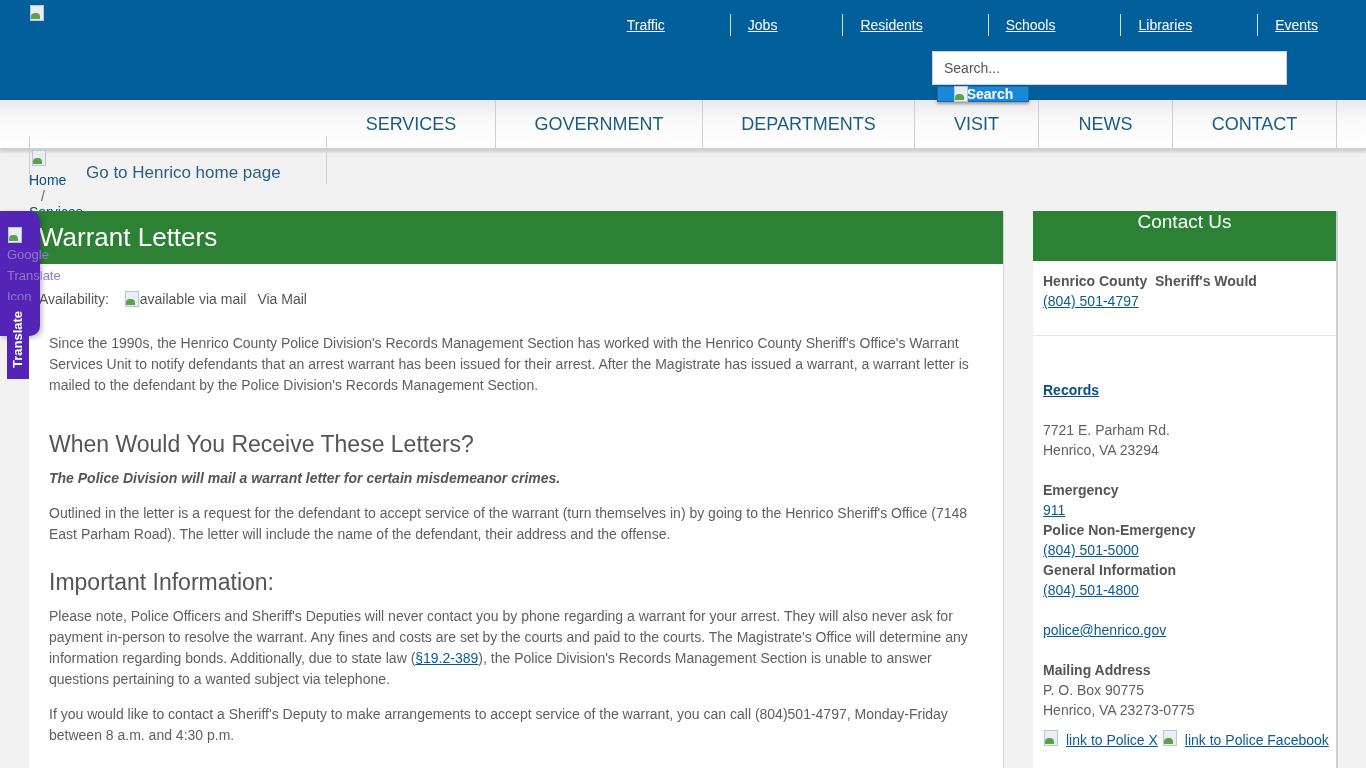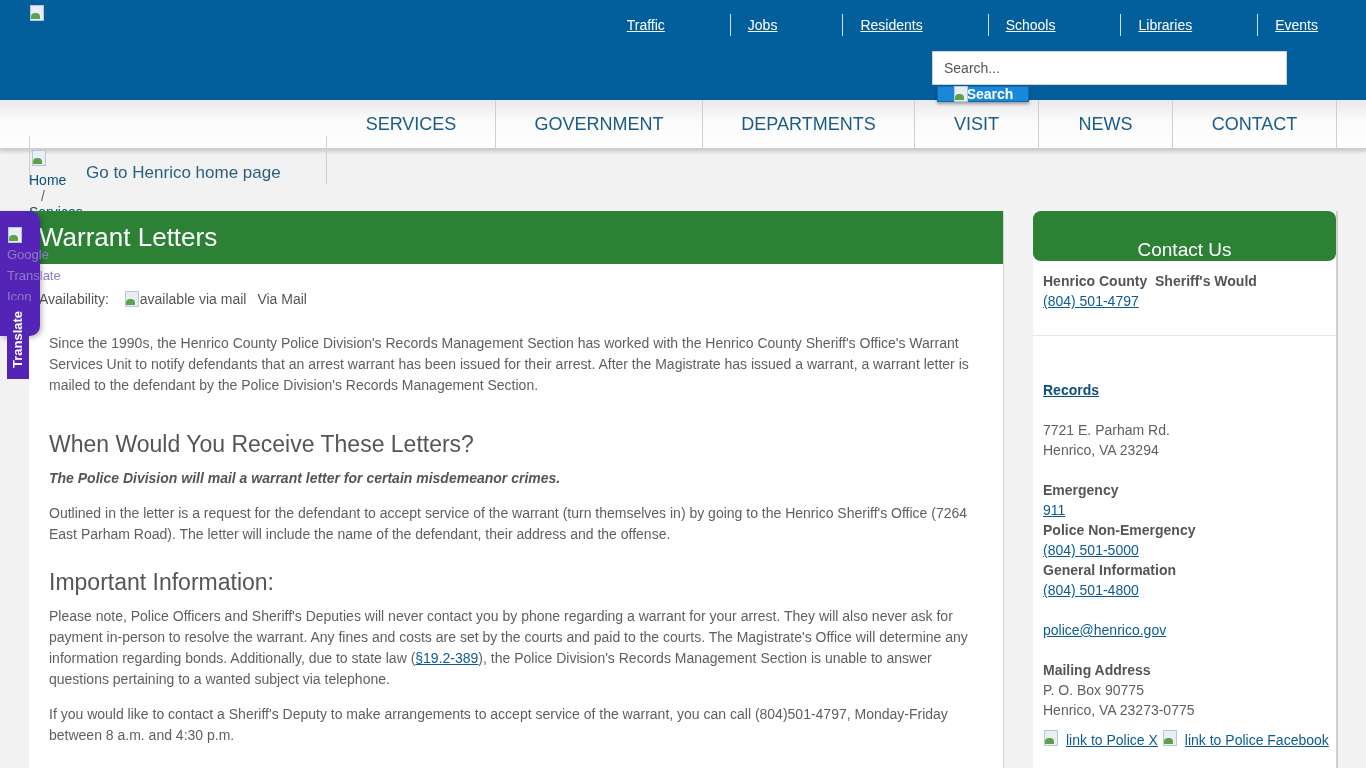--- a/index.html
+++ b/index.html
@@ -51,21 +51,21 @@
 
   
   .translate-widget { position: absolute; left: 0; top: 211px; width: 40px; height: 125px; background: #5424b7; border-radius: 0 10px 10px 0; box-shadow: 2px 2px 5px rgba(0,0,0,0.25); overflow: visible; z-index: 6; }
   .translate-widget .broken-img { position: absolute; left: 7px; top: 16px; }
   .translate-alt { position: absolute; left: 7px; top: 33px; font-size: 13px; line-height: 21px; color: #8f7bc8; width: 44px; }
   .translate-tab { position: absolute; left: 7px; top: 300px; width: 22px; height: 79px; background: #5424b7; display: flex; align-items: center; justify-content: center; z-index: 7; }
   .translate-tab span { color: #fff; font-size: 13px; font-weight: bold; transform: rotate(-90deg); white-space: nowrap; }
 
   
   .sidebar { position: absolute; left: 1033px; top: 211px; width: 305px; height: 570px; background: #fff; border-right: 2px solid #cfcfcf; }
-  .sidebar-head { height: 50px; background: #2c8134; display: flex; align-items: flex-end; justify-content: center; border-radius: 8px; }
+  .sidebar-head { height: 50px; background: #2c8134; display: flex; align-items: flex-start; justify-content: center; }
   .sidebar-title { color: #ffffff; font-size: 19px; font-weight: normal; }
   .sidebar-block { position: absolute; left: 10px; font-size: 14px; line-height: 20px; color: #5f5f5f; }
   .sidebar-block b { color: #555; }
   .sidebar-divider { position: absolute; left: 0; top: 124px; width: 303px; height: 1px; background: #e6e6e6; }
   .sidebar a { color: #0a5b94; }
   .police-link { font-weight: bold; color: #0a4f7e !important; }
   .social { display: flex; align-items: center; }
   .social a { display: inline-flex; align-items: flex-start; margin-right: 4px; gap: 7px; }
 </style>
 </head>
@@ -125,21 +125,21 @@
       <span class="broken-img"></span>
       <span>available via mail</span>
     </span>
     <span class="via">Via Mail</span>
   </div>
 
   <p class="body-text" style="top:122px">Since the 1990s, the Henrico County Police Division's Records Management Section has worked with the Henrico County Sheriff's Office's Warrant Services Unit to notify defendants that an arrest warrant has been issued for their arrest. After the Magistrate has issued a warrant, a warrant letter is mailed to the defendant by the Police Division's Records Management Section.</p>
 
   <h2 class="h2" style="top:220px">When Would You Receive These Letters?</h2>
   <p class="bold-italic" style="top:259px">The Police Division will mail a warrant letter for certain misdemeanor crimes.</p>
-  <p class="body-text" style="top:292px">Outlined in the letter is a request for the defendant to accept service of the warrant (turn themselves in) by going to the Henrico Sheriff's Office (7264 East Parham Road). The letter will include the name of the defendant, their address and the offense.</p>
+  <p class="body-text" style="top:292px">Outlined in the letter is a request for the defendant to accept service of the warrant (turn themselves in) by going to the Henrico Sheriff's Office (7148 East Parham Road). The letter will include the name of the defendant, their address and the offense.</p>
 
   <h2 class="h2" style="top:358px">Important Information:</h2>
   <p class="body-text" style="top:395px"><span>Please note, Police Officers and Sheriff's Deputies will never contact you by phone regarding a warrant for your arrest. They will also never ask for payment in-person to resolve the warrant.  Any fines and costs are set by the courts and paid to the courts. The Magistrate's Office will determine any information regarding bonds. Additionally, due to state law (</span><a href="#">§19.2-389</a><span>), the Police Division's Records Management Section is unable to answer questions pertaining to a wanted subject via telephone.</span></p>
   <p class="body-text" style="top:493px">If you would like to contact a Sheriff's Deputy to make arrangements to accept service of the warrant, you can call (804)501-4797, Monday-Friday between 8 a.m. and 4:30 p.m.</p>
 </main>
 
 <div class="translate-widget">
   <span class="broken-img"></span>
   <span class="translate-alt">Google Translate Icon</span>
 </div>

